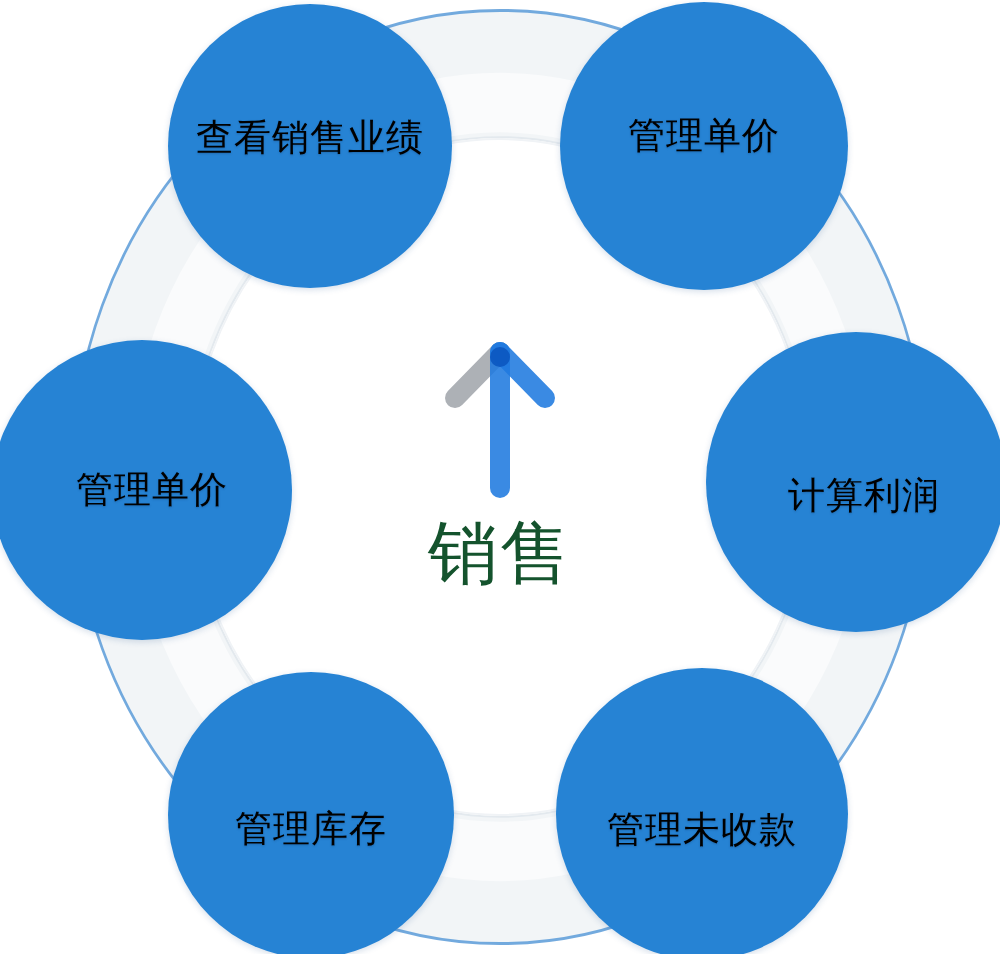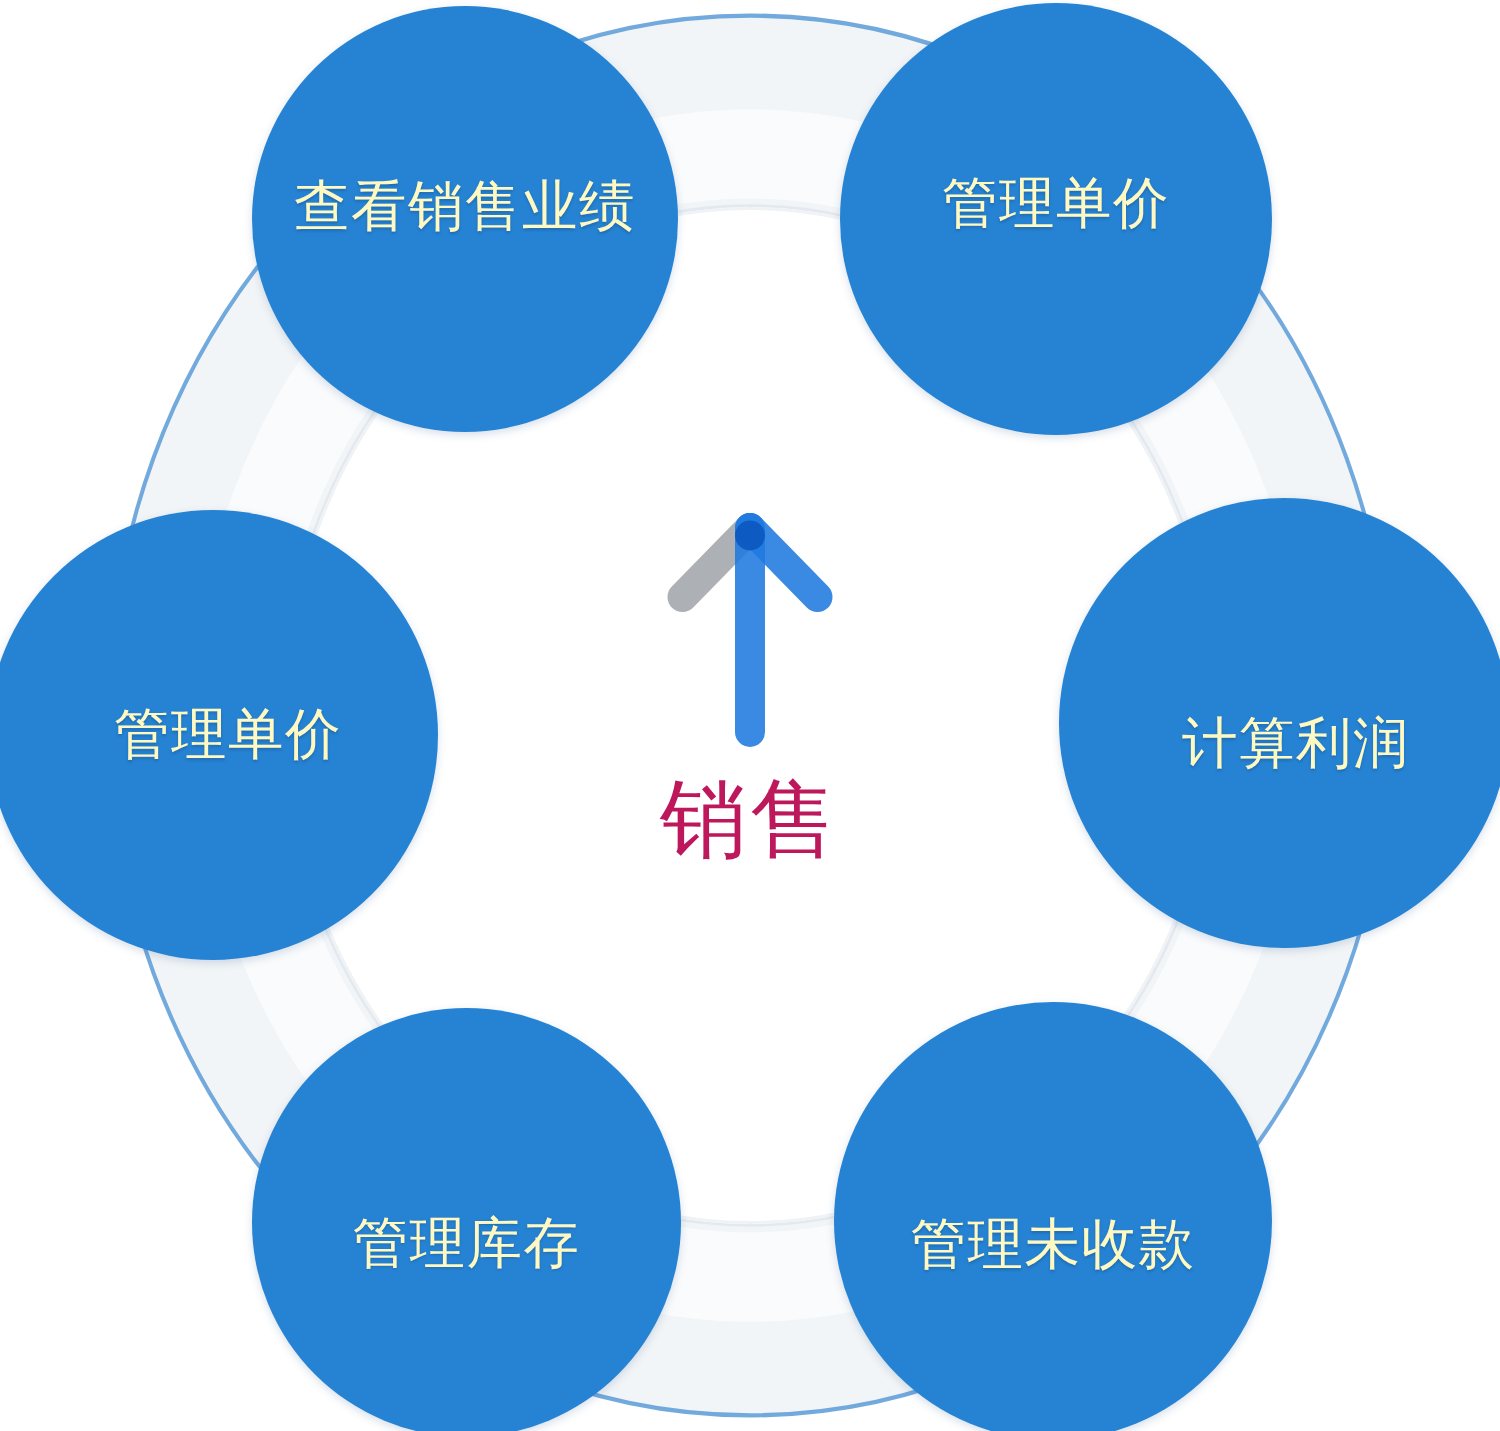--- a/index.html
+++ b/index.html
@@ -42,40 +42,40 @@
     align-items: center;
     justify-content: flex-start;
   }
   #growth-arrow-icon {
     width: 130px;
     height: 180px;
     display: block;
   }
   #center-label {
     margin-top: 8px;
-    font-size: 58px;
+    font-size: 70px;
     line-height: 1;
     letter-spacing: 2px;
-    color: #be185d;
+    color: #14532d;
     font-weight: 400;
     white-space: nowrap;
   }
 
   
   .node-circle {
     position: absolute;
     border-radius: 50%;
     background: #2683d4;
     display: flex;
     align-items: center;
     justify-content: center;
     box-shadow: 0 2px 6px rgba(30, 80, 140, 0.18);
   }
   .node-label {
-    color: #fef9c3;
+    color: #000000;
     font-size: 37px;
     line-height: 1.1;
     letter-spacing: 1px;
     white-space: nowrap;
     text-shadow: 0 1px 2px rgba(20, 60, 110, 0.35);
     font-weight: 400;
   }
 
   
   #node-0 { left: 168px;  top:   4px;  width: 284px; height: 284px; }   

